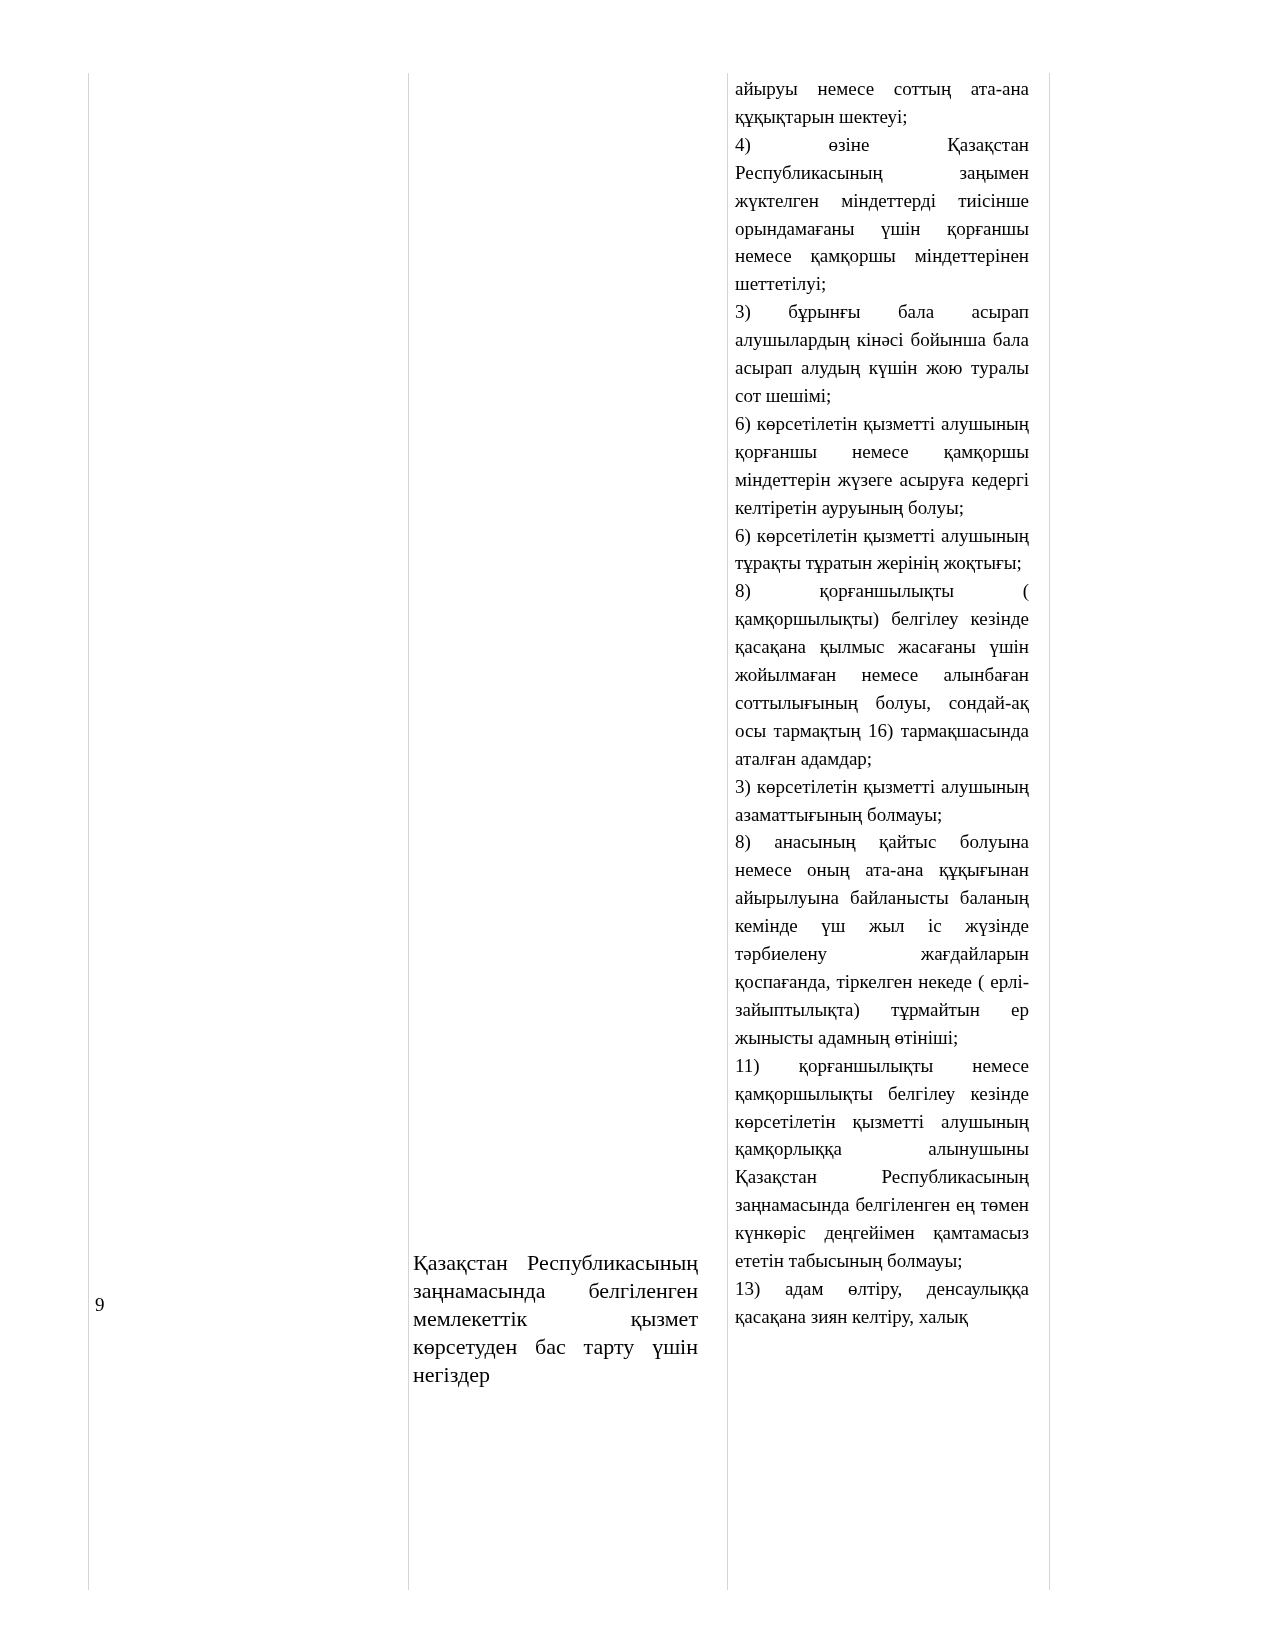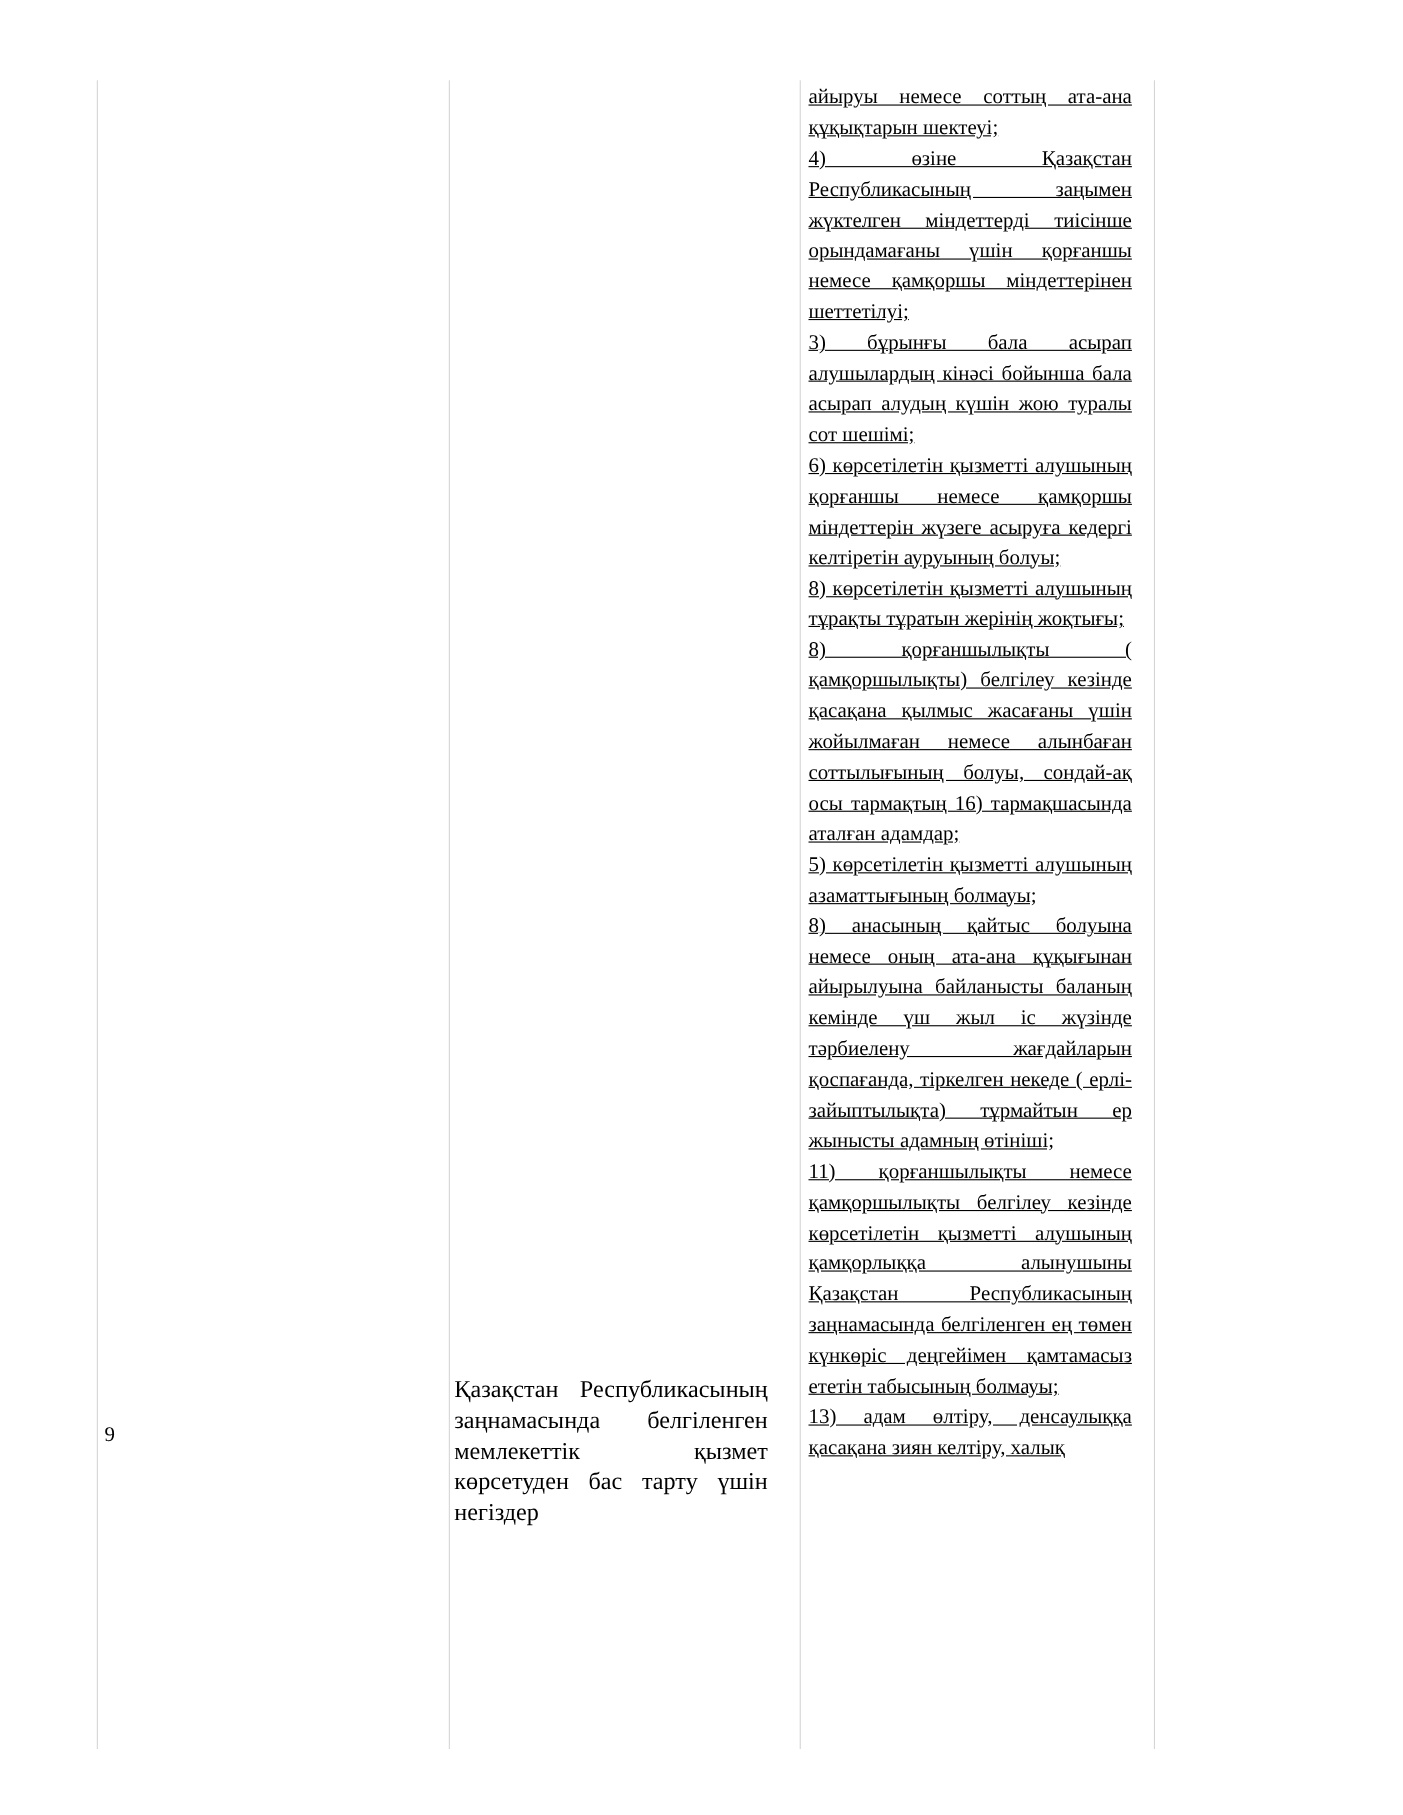--- a/index.html
+++ b/index.html
@@ -56,21 +56,20 @@
     left: 7px;
     top: 2px;
     width: 294px;
     font-size: 19px;
     line-height: 27.9px;
     text-align: justify;
   }
   .grounds-text p {
     margin: 0;
     padding: 0;
-    text-decoration: underline;
   }
 </style>
 </head>
 <body>
 
 <div class="table-fragment">
 
   <div class="cell cell-number">
     <div class="row-number">9</div>
   </div>
@@ -78,22 +77,22 @@
   <div class="cell cell-criterion">
     <div class="criterion-text">Қазақстан Республикасының заңнамасында белгіленген мемлекеттік қызмет көрсетуден бас тарту үшін негіздер</div>
   </div>
 
   <div class="cell cell-grounds">
     <div class="grounds-text">
       <p>айыруы немесе соттың ата-ана құқықтарын шектеуі;</p>
       <p>4) өзіне Қазақстан Республикасының заңымен жүктелген міндеттерді тиісінше орындамағаны үшін қорғаншы немесе қамқоршы міндеттерінен шеттетілуі;</p>
       <p>3) бұрынғы бала асырап алушылардың кінәсі бойынша бала асырап алудың күшін жою туралы сот шешімі;</p>
       <p>6) көрсетілетін қызметті алушының қорғаншы немесе қамқоршы міндеттерін жүзеге асыруға кедергі келтіретін ауруының болуы;</p>
-      <p>8) көрсетілетін қызметті алушының тұрақты тұратын жерінің жоқтығы;</p>
+      <p>6) көрсетілетін қызметті алушының тұрақты тұратын жерінің жоқтығы;</p>
       <p>8) қорғаншылықты ( қамқоршылықты) белгілеу кезінде қасақана қылмыс жасағаны үшін жойылмаған немесе алынбаған соттылығының болуы, сондай-ақ осы тармақтың 16) тармақшасында аталған адамдар;</p>
-      <p>5) көрсетілетін қызметті алушының азаматтығының болмауы;</p>
+      <p>3) көрсетілетін қызметті алушының азаматтығының болмауы;</p>
       <p>8) анасының қайтыс болуына немесе оның ата-ана құқығынан айырылуына байланысты баланың кемінде үш жыл іс жүзінде тәрбиелену жағдайларын қоспағанда, тіркелген некеде ( ерлі-зайыптылықта) тұрмайтын ер жынысты адамның өтініші;</p>
       <p>11) қорғаншылықты немесе қамқоршылықты белгілеу кезінде көрсетілетін қызметті алушының қамқорлыққа алынушыны Қазақстан Республикасының заңнамасында белгіленген ең төмен күнкөріс деңгейімен қамтамасыз ететін табысының болмауы;</p>
       <p>13) адам өлтіру, денсаулыққа қасақана зиян келтіру, халық</p>
     </div>
   </div>
 
 </div>
 
 </body></html>

